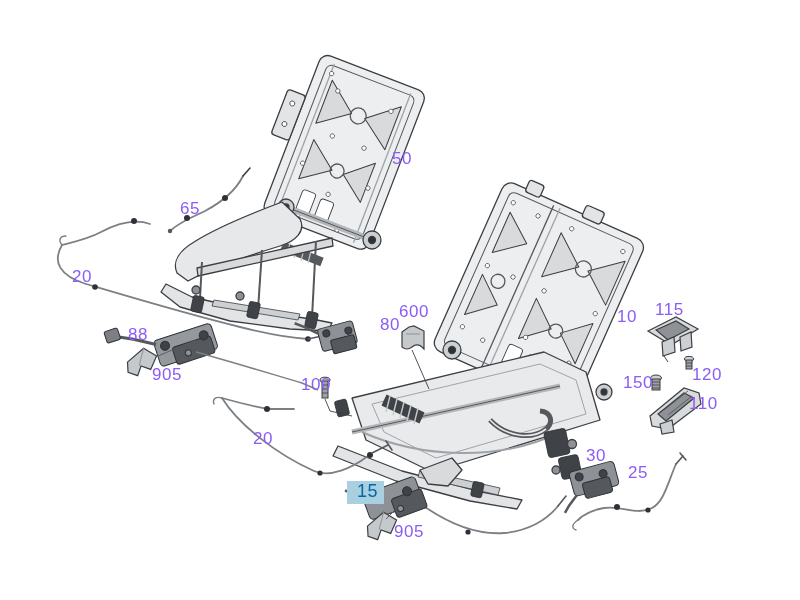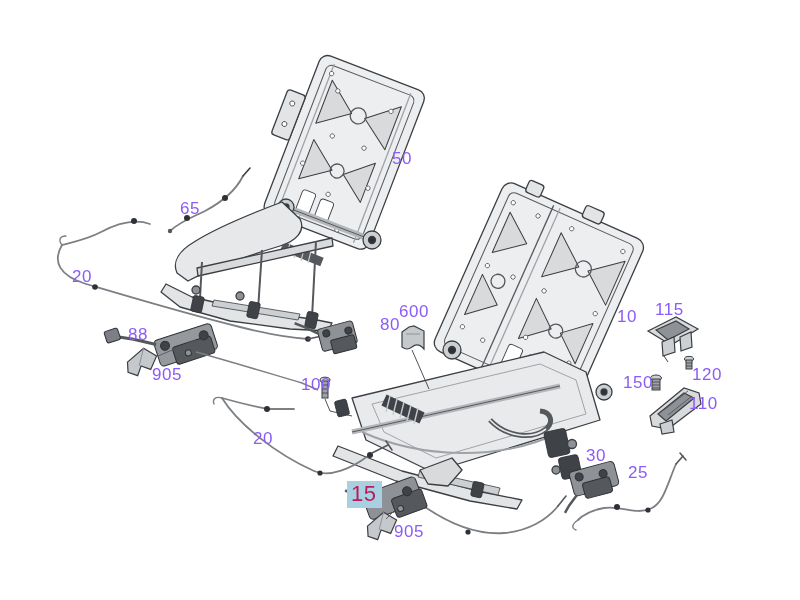--- a/index.html
+++ b/index.html
@@ -2,21 +2,21 @@
 <html><head>
 <meta charset="utf-8">
 <style>
   html,body{margin:0;padding:0;background:#ffffff;}
   #canvas{position:relative;width:800px;height:600px;background:#ffffff;overflow:hidden;
           font-family:"Liberation Sans",sans-serif;}
   #drawing{position:absolute;left:0;top:0;}
   #labels-layer{position:absolute;left:0;top:0;width:800px;height:600px;}
   .plabel{position:absolute;font-size:17px;line-height:1.1;color:#8b5cf6;letter-spacing:0.5px;
           white-space:nowrap;}
-  .plabel.hl{background:#a9d0e1;color:#be185d;padding:1px 6px 2px 4px;font-size:22px;}
+  .plabel.hl{background:#a9d0e1;color:#0369a1;padding:1px 6px 2px 10px;font-size:18px;}
 </style>
 </head>
 <body>
 
 <div id="canvas">
 
 <svg id="drawing" width="800" height="600" viewBox="0 0 800 600">
 
   <g stroke="#3b3e42" stroke-width="1.3" fill="none" stroke-linejoin="round">
 

